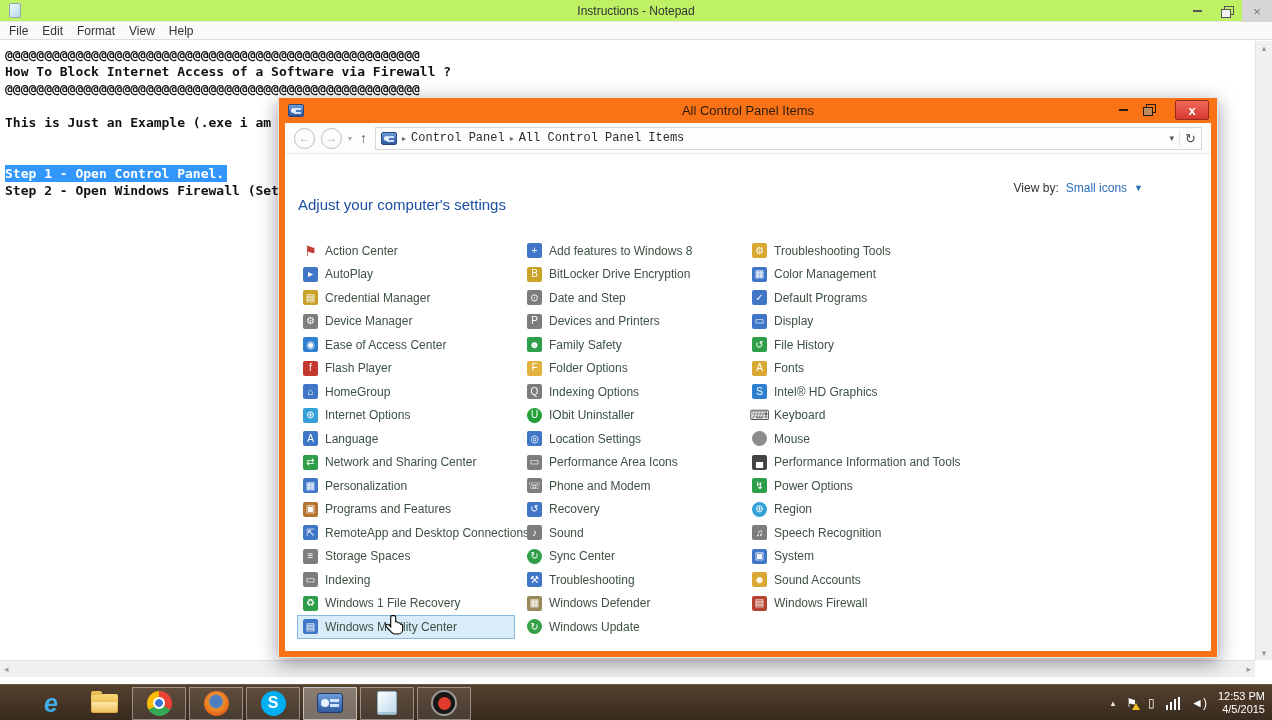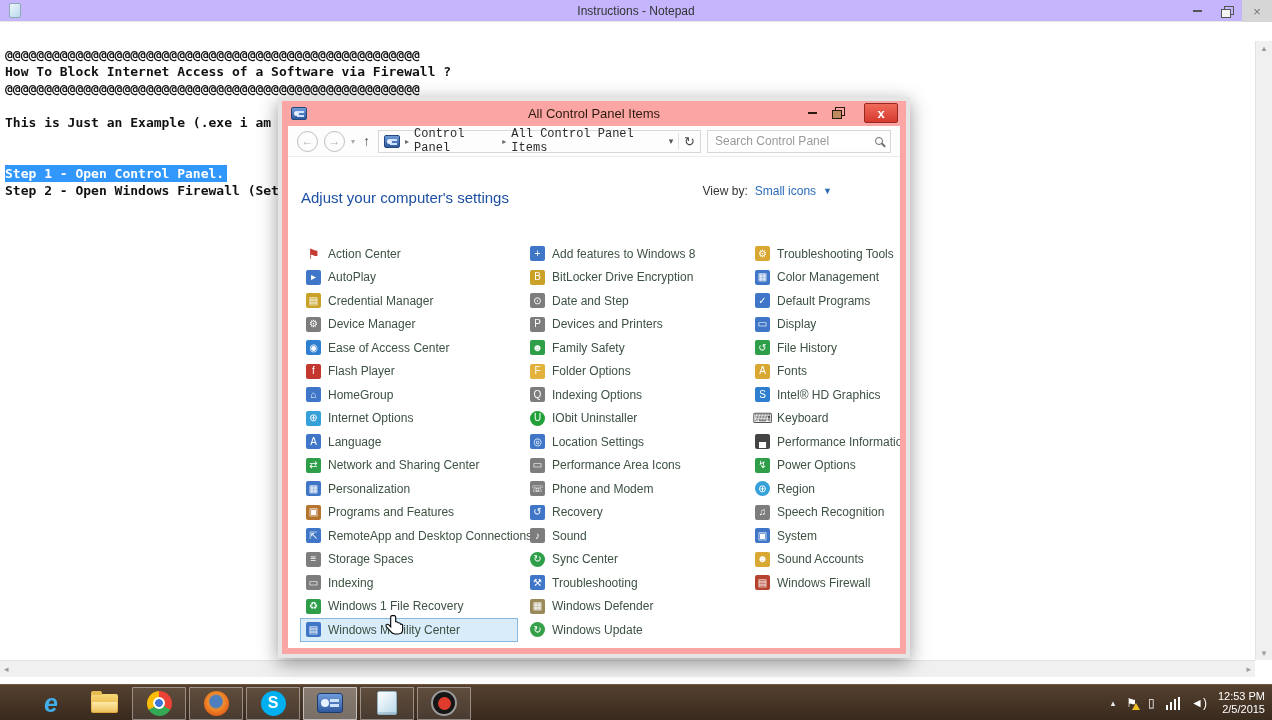--- a/index.html
+++ b/index.html
@@ -1,21 +1,21 @@
 <!DOCTYPE html>
 <html><head>
 <meta charset="utf-8">
 <style>
   * { margin:0; padding:0; box-sizing:border-box; }
   html,body { width:1272px; height:720px; overflow:hidden; background:#6b4a33;
               font-family:"Liberation Sans", sans-serif; }
 
   
   .np-window { position:absolute; left:0; top:0; width:1272px; height:684px; background:#fff; }
-  .np-titlebar { position:relative; height:22px; background:#c4b5fd; border-bottom:1px solid #e7e7e7; }
+  .np-titlebar { position:relative; height:22px; background:#bef264; border-bottom:1px solid #e7e7e7; }
   .np-title { text-align:center; line-height:22px; font-size:12px; color:#333; }
   .np-mini-icon { position:absolute; left:9px; top:3px; width:12px; height:15px;
     background:linear-gradient(135deg,#eef7fc,#b9d9ea); border:1px solid #8fa8b8; border-radius:2px; }
   .np-controls { position:absolute; right:0; top:0; height:22px; display:flex; }
   .np-ctl { width:30px; height:22px; display:flex; align-items:center; justify-content:center; color:#444; }
   .np-ctl.close { background:#d6d6d6; color:#777; font-size:13px; }
   .glyph-min::after { content:""; width:9px; height:2px; background:#555; }
   .glyph-restore { position:relative; }
   .glyph-restore::before { content:""; position:absolute; width:8px; height:7px; border:1.5px solid #555; left:12px; top:6px; }
   .glyph-restore::after  { content:""; position:absolute; width:8px; height:7px; border:1.5px solid #555; background:#f4f4f4; left:9px; top:9px; }
@@ -27,22 +27,22 @@
   .np-line { height:17px; }
   .np-sel { background:#3297fd; color:#fff; display:inline-block; padding-right:3px; }
   .np-vscroll { position:absolute; right:0; top:41px; width:17px; bottom:24px; background:#f0f0f0;
     border-left:1px solid #e2e2e2; display:flex; flex-direction:column; justify-content:space-between;
     align-items:center; font-size:9px; color:#9a9a9a; padding:2px 0; }
   .np-hscroll { position:absolute; left:0; bottom:7px; right:17px; height:17px; background:#f0f0f0;
     border-top:1px solid #e2e2e2; display:flex; justify-content:space-between; align-items:center;
     font-size:9px; color:#9a9a9a; padding:0 4px; }
 
   
-  .cp-window { position:absolute; left:278px; top:97px; width:632px; height:561px;
-    background:#fca5a5; border:4px solid #e5e5e5; box-shadow:0 5px 18px rgba(0,0,0,.4); }
+  .cp-window { position:absolute; left:278px; top:97px; width:940px; height:561px;
+    background:#f97316; border:1px solid #e5e5e5; box-shadow:0 5px 18px rgba(0,0,0,.4); }
   .cp-titlebar { position:relative; height:25px; }
   .cp-title { text-align:center; line-height:25px; font-size:13px; color:#2b1b0e; }
   .cp-ctl { position:absolute; top:4px; width:24px; height:16px; display:flex; align-items:center; justify-content:center; color:#2b1b0e; }
   .cp-min { right:82px; } .cp-min::after { content:""; width:9px; height:2px; background:#2b1b0e; }
   .cp-restore { right:56px; position:absolute; }
   .cp-restore::before { content:""; position:absolute; width:8px; height:7px; border:1.5px solid #2b1b0e; left:9px; top:2px; }
   .cp-restore::after  { content:""; position:absolute; width:8px; height:7px; border:1.5px solid #2b1b0e; background:#bc8a5e; left:6px; top:5px; }
   .cp-close { right:8px; top:2px; width:34px; height:20px; background:linear-gradient(#ef6a5a,#d63a2f);
     border:1px solid #96291f; border-radius:2px; color:#fff; font-size:13px; font-weight:bold; }
   .cp-inner { position:absolute; left:6px; right:6px; top:25px; bottom:6px; background:#fff; overflow:hidden; }
@@ -63,21 +63,21 @@
   .search-field input::placeholder { color:#9a9a9a; }
   .mag { position:relative; width:8px; height:8px; border:1.5px solid #6d6d6d; border-radius:50%; flex:none; }
   .mag::after { content:""; position:absolute; width:5px; height:1.5px; background:#6d6d6d; right:-4px; bottom:-1px; transform:rotate(45deg); }
   .mini-cp { width:16px; height:13px; border-radius:2px; background:linear-gradient(#6f9bd8,#31599f);
     border:1px solid #24487e; position:relative; flex:none; }
   .mini-cp::after { content:""; position:absolute; right:2px; top:3px; width:7px; height:2px; background:#cfe3ff; box-shadow:0 4px 0 #cfe3ff; }
   .mini-cp::before { content:""; position:absolute; left:2px; top:3px; width:5px; height:5px; border-radius:50%; background:#e8f1ff; }
   .cp-titleicon { position:absolute; left:9px; top:6px; }
 
   .cp-body { position:absolute; left:0; right:0; top:31px; bottom:0; }
-  .cp-heading { position:absolute; left:13px; top:32px; font-size:15px; color:#1d4fa3; }
+  .cp-heading { position:absolute; left:13px; top:42px; font-size:15px; color:#1d4fa3; }
   .view-by { position:absolute; right:68px; top:27px; font-size:12px; display:flex; gap:7px; align-items:center; }
   .view-by-label { color:#333; }
   .view-by-value { color:#2a6cb8; }
   .view-by-arrow { color:#2a6cb8; font-size:9px; }
 
   .cp-grid { position:absolute; left:12px; top:85px; display:flex; }
   .cp-col { display:flex; flex-direction:column; }
   .cp-col:nth-child(1){ width:224px; } .cp-col:nth-child(2){ width:225px; } .cp-col:nth-child(3){ width:300px; }
   .cp-item { height:23.5px; display:flex; align-items:center; gap:7px; padding:0 5px; border:1px solid transparent; }
   .cp-item.hovered { background:#d9ecfa; border-color:#86b7dc; width:218px; }
@@ -136,20 +136,27 @@
 <div class="np-window">
   <div class="np-titlebar">
     <span class="np-mini-icon"></span>
     <div class="np-title">Instructions - Notepad</div>
     <div class="np-controls">
       <span class="np-ctl glyph-min"></span>
       <span class="np-ctl glyph-restore"></span>
       <span class="np-ctl close">×</span>
     </div>
   </div>
+  <div class="np-menubar" id="np-menu">
+      <span class="np-menu-item">File</span>
+      <span class="np-menu-item">Edit</span>
+      <span class="np-menu-item">Format</span>
+      <span class="np-menu-item">View</span>
+      <span class="np-menu-item">Help</span>
+    </div>
   <div class="np-text" id="np-lines"><div class="np-line">@@@@@@@@@@@@@@@@@@@@@@@@@@@@@@@@@@@@@@@@@@@@@@@@@@@@@</div><div class="np-line">How To Block Internet Access of a Software via Firewall ?</div><div class="np-line">@@@@@@@@@@@@@@@@@@@@@@@@@@@@@@@@@@@@@@@@@@@@@@@@@@@@@</div><div class="np-line">&nbsp;</div><div class="np-line">This is Just an Example (.exe i am b</div><div class="np-line">&nbsp;</div><div class="np-line">&nbsp;</div><div class="np-line"><span class="np-sel">Step 1 - Open Control Panel.</span></div><div class="np-line">Step 2 - Open Windows Firewall (Sett</div></div>
   <div class="np-vscroll">
     <span>▴</span>
     <span>▾</span>
   </div>
   <div class="np-hscroll">
     <span>◂</span>
     <span>▸</span>
   </div>
 </div>
@@ -172,24 +179,20 @@
         <span class="mini-cp"></span>
         <span class="crumb-sep">▸</span>
         <span class="crumb-txt">Control Panel</span>
         <span class="crumb-sep">▸</span>
         <span class="crumb-txt">All Control Panel Items</span>
         <span class="crumb-spacer"></span>
         <span class="crumb-drop">▾</span>
         <span class="crumb-div"></span>
         <span class="crumb-refresh">↻</span>
       </div>
-      <div class="search-field">
-        <input type="text" placeholder="Search Control Panel" style="">
-        <span class="mag"></span>
-      </div>
     </div>
     <div class="cp-body">
       <div class="cp-heading">Adjust your computer's settings</div>
       <div class="view-by">
         <span class="view-by-label">View by:</span>
         <span class="view-by-value">Small icons</span>
         <span class="view-by-arrow">▼</span>
       </div>
       <div class="cp-grid" id="cp-grid">
           <div class="cp-col">
@@ -357,20 +360,24 @@
               <span class="cp-ico" style="background: rgb(216, 168, 50);">A</span>
               <span class="cp-label">Fonts</span>
             </div>
             <div class="cp-item">
               <span class="cp-ico" style="background: rgb(47, 127, 208);">S</span>
               <span class="cp-label">Intel® HD Graphics</span>
             </div>
             <div class="cp-item">
               <span class="cp-ico bare" style="color: rgb(85, 85, 85);">⌨</span>
               <span class="cp-label">Keyboard</span>
+            </div>
+            <div class="cp-item">
+              <span class="cp-ico round" style="background: rgb(141, 141, 141);"></span>
+              <span class="cp-label">Mouse</span>
             </div>
             <div class="cp-item">
               <span class="cp-ico" style="background: rgb(68, 68, 68);">▄</span>
               <span class="cp-label">Performance Information and Tools</span>
             </div>
             <div class="cp-item">
               <span class="cp-ico" style="background: rgb(46, 158, 73);">↯</span>
               <span class="cp-label">Power Options</span>
             </div>
             <div class="cp-item">
@@ -440,16 +447,16 @@
             <i style="height: 5px;"></i>
             <i style="height: 8px;"></i>
             <i style="height: 11px;"></i>
             <i style="height: 13px;"></i>
           </span>
         </span>
         <span class="tray-ico volume">◄)</span>
       </span>
     <div class="clock">
       <div>12:53 PM</div>
-      <div>2/5/2015</div>
+      <div>4/5/2015</div>
     </div>
   </div>
 </div>
 
 </body></html>

